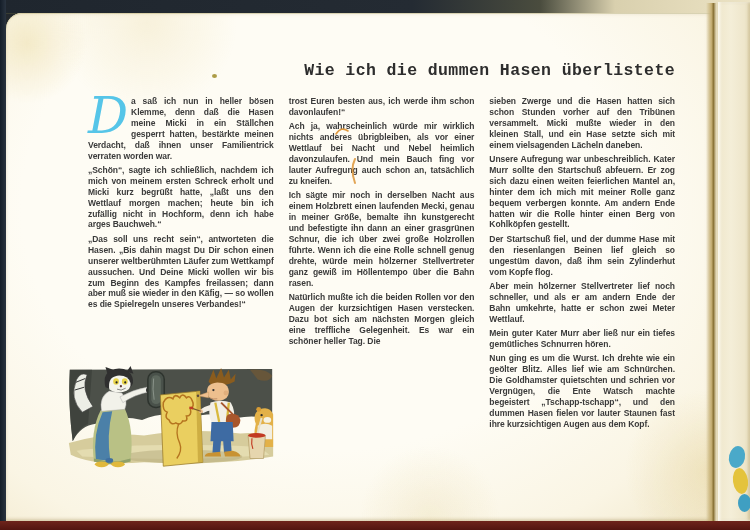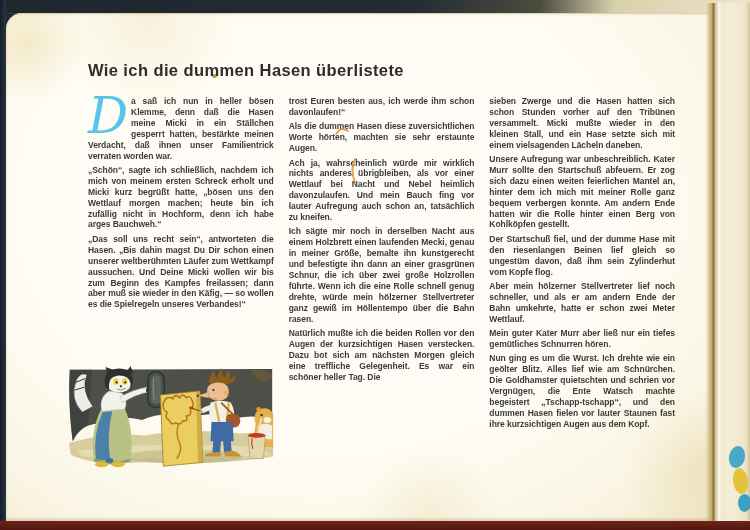--- a/index.html
+++ b/index.html
@@ -27,22 +27,22 @@
   #gutter{left:706px;top:3px;width:12px;height:518px;
     background:linear-gradient(90deg,rgba(140,115,50,0) 0%, #c6b075 45%, #8a7336 62%, #e3d9b8 85%);}
   #next-page{left:718px;top:2px;width:32px;height:519px;
     background:linear-gradient(90deg,#efe7cb,#f4eed8 40%,#ece3c6 100%);
     box-shadow:inset 2px 0 3px rgba(255,255,250,.8), inset -2px 0 3px rgba(150,125,60,.3);}
   .sliver-blob{position:absolute;border-radius:50%;}
   #blob-teal-1{left:729px;top:446px;width:16px;height:22px;background:#4aa9c9;transform:rotate(12deg);}
   #blob-yellow{left:733px;top:468px;width:15px;height:26px;background:#e4c33c;transform:rotate(-8deg);}
   #blob-teal-2{left:738px;top:494px;width:13px;height:18px;background:#3f9fc2;}
   
-  #title{position:absolute;left:88px;top:61px;width:587px;margin:0;text-align:left;
-    font-size:16.5px;font-weight:bold;letter-spacing:.4px;color:#2d2d2d;}
+  #title{position:absolute;left:88px;top:61px;width:587px;margin:0;text-align:right;
+    font-size:16.5px;font-weight:bold;letter-spacing:.4px;color:#2d2d2d;font-family:Liberation Mono, monospace;}
   #title-dot{position:absolute;left:212px;top:74px;width:5px;height:4px;border-radius:50%;
     background:#a39133;opacity:.9;}
   
   #cols{position:absolute;left:88px;top:96px;width:587px;display:flex;gap:15px;}
   .col{flex:1 1 0;}
   .col p{margin:0 0 3.5px;text-align:justify;font-size:8.5px;font-weight:bold;
     line-height:10.9px;color:#3b3b3b;letter-spacing:-.05px;}
   .dropcap{float:left;font-family:"DejaVu Serif",serif;font-style:italic;font-weight:normal;
     font-size:50px;line-height:.66;color:#56c5e8;padding:4px 3px 0 0;}
   
@@ -63,26 +63,25 @@
 <div class="sliver-blob" id="blob-teal-1"></div>
 <div class="sliver-blob" id="blob-yellow"></div>
 <div class="sliver-blob" id="blob-teal-2"></div>
 
 <div id="title-dot"></div>
 <h1 id="title">Wie ich die dummen Hasen überlistete</h1>
 
 <div id="cols">
   <div class="col">
     <p><span class="dropcap">D</span><span>a saß ich nun in heller bösen Klemme, denn daß die Hasen meine Micki in ein Ställchen gesperrt hatten, bestärkte meinen Verdacht, daß ihnen unser Familientrick verraten worden war.</span></p>
-    <p>„Schön“, sagte ich schließlich, nachdem ich mich von meinem ersten Schreck erholt und Micki kurz begrüßt hatte, „bösen uns den Wettlauf morgen machen; heute bin ich zufällig nicht in Hochform, denn ich habe arges Bauchweh.“</p>
+    <p>„Schön“, sagte ich schließlich, nachdem ich mich von meinem ersten Schreck erholt und Micki kurz begrüßt hatte, „laßt uns den Wettlauf morgen machen; heute bin ich zufällig nicht in Hochform, denn ich habe arges Bauchweh.“</p>
     <p>„Das soll uns recht sein“, antworteten die Hasen. „Bis dahin magst Du Dir schon einen unserer weltberühmten Läufer zum Wettkampf aussuchen. Und Deine Micki wollen wir bis zum Beginn des Kampfes freilassen; dann aber muß sie wieder in den Käfig, — so wollen es die Spielregeln unseres Verbandes!“</p>
   </div>
   <div class="col">
     <p>trost Euren besten aus, ich werde ihm schon davonlaufen!“</p>
-    <p>Als die dummen Hasen diese zuversichtlichen Worte hörten, machten sie sehr erstaunte Augen.</p>
     <p>Ach ja, wahrscheinlich würde mir wirklich nichts anderes übrigbleiben, als vor einer Wettlauf bei Nacht und Nebel heimlich davonzulaufen. Und mein Bauch fing vor lauter Aufregung auch schon an, tatsächlich zu kneifen.</p>
     <p>Ich sägte mir noch in derselben Nacht aus einem Holzbrett einen laufenden Mecki, genau in meiner Größe, bemalte ihn kunstgerecht und befestigte ihn dann an einer grasgrünen Schnur, die ich über zwei große Holzrollen führte. Wenn ich die eine Rolle schnell genug drehte, würde mein hölzerner Stellvertreter ganz gewiß im Höllentempo über die Bahn rasen.</p>
     <p>Natürlich mußte ich die beiden Rollen vor den Augen der kurzsichtigen Hasen verstecken. Dazu bot sich am nächsten Morgen gleich eine treffliche Gelegenheit. Es war ein schöner heller Tag. Die</p>
   </div>
   <div class="col">
     <p>sieben Zwerge und die Hasen hatten sich schon Stunden vorher auf den Tribünen versammelt. Micki mußte wieder in den kleinen Stall, und ein Hase setzte sich mit einem vielsagenden Lächeln daneben.</p>
     <p>Unsere Aufregung war unbeschreiblich. Kater Murr sollte den Startschuß abfeuern. Er zog sich dazu einen weiten feierlichen Mantel an, hinter dem ich mich mit meiner Rolle ganz bequem verbergen konnte. Am andern Ende hatten wir die Rolle hinter einen Berg von Kohlköpfen gestellt.</p>
     <p>Der Startschuß fiel, und der dumme Hase mit den riesenlangen Beinen lief gleich so ungestüm davon, daß ihm sein Zylinderhut vom Kopfe flog.</p>
     <p>Aber mein hölzerner Stellvertreter lief noch schneller, und als er am andern Ende der Bahn umkehrte, hatte er schon zwei Meter Wettlauf.</p>
     <p>Mein guter Kater Murr aber ließ nur ein tiefes gemütliches Schnurren hören.</p>

